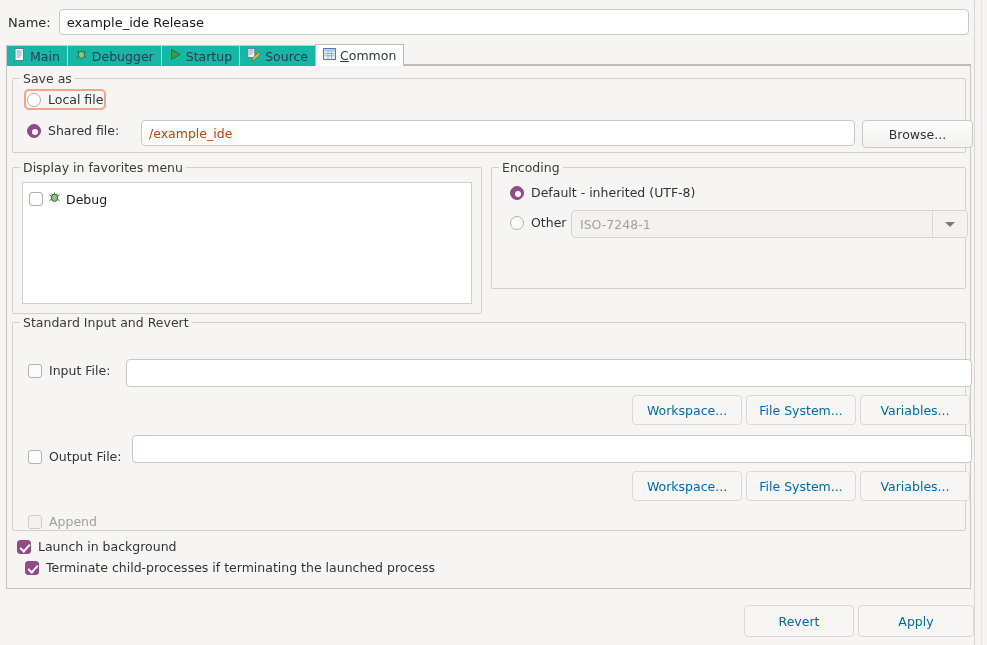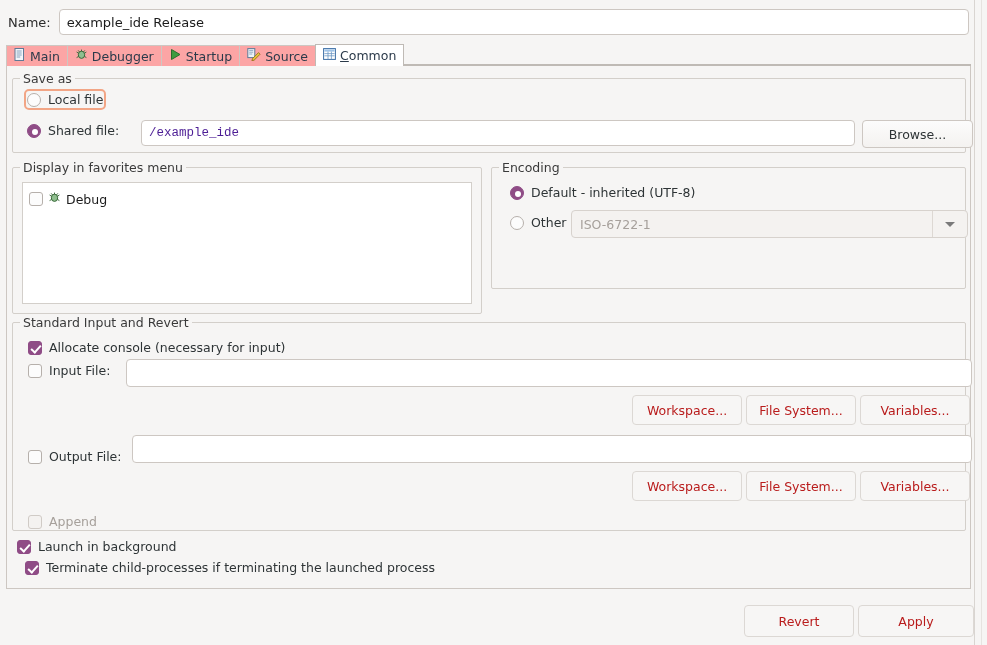--- a/index.html
+++ b/index.html
@@ -21,21 +21,21 @@
     background:#ffffff;border:1px solid #cdc7c2;border-radius:4px;
     display:flex;align-items:center;padding:0 7px;font-size:13px;color:#1b1b1b;
     margin-right:6px;
   }
 
   
   .tabbar{position:absolute;left:6px;top:44px;width:965px;height:22px;
     display:flex;align-items:flex-end;border-bottom:1px solid #bfbab5;box-sizing:border-box;}
   .tab{
     height:21px;box-sizing:border-box;display:flex;align-items:center;gap:4px;
-    padding:0 7px;border:1px solid #cdc7c2;border-bottom:none;background:#fca5a5;
+    padding:0 7px;border:1px solid #cdc7c2;border-bottom:none;background:#14b8a6;
     font-size:12.5px;color:#2b3a4a;position:relative;top:1px;margin-right:-1px;
   }
   .tab.active{background:#ffffff;border-color:#bfbab5;z-index:2;top:1px;height:22px;}
   .tab u{text-decoration:underline;}
   .tabfill{flex:1;height:21px;border-bottom:1px solid #bfbab5;}
 
   
   .body{position:absolute;left:6px;top:66px;width:965px;height:523px;box-sizing:border-box;
     border:1px solid #cdc7c2;border-top:none;background:#f6f5f4;}
 
@@ -53,27 +53,27 @@
 
   
   .cb{width:14px;height:14px;border-radius:3px;box-sizing:border-box;border:1px solid #b6b0ab;background:#fcfcfc;flex:none;position:relative;}
   .cb.on{background:#8f4c86;border-color:#8f4c86;}
   .cb.on::after{content:"";position:absolute;left:4px;top:1px;width:4px;height:8px;
     border:solid #ffffff;border-width:0 2px 2px 0;transform:rotate(42deg);}
   .cb.dis{border-color:#d0cbc6;background:#f4f2f0;}
 
   
   .entry{box-sizing:border-box;background:#ffffff;border:1px solid #cdc7c2;border-radius:4px;
-    display:flex;align-items:center;padding:0 7px;font-size:12.5px;color:#4c1d95;font-family:Liberation Mono, monospace;}
+    display:flex;align-items:center;padding:0 7px;font-size:12.5px;color:#c2410c;}
 
   
   .btn{box-sizing:border-box;display:flex;align-items:center;justify-content:center;
     background:linear-gradient(#fcfcfc,#f4f2f0);border:1px solid #cdc7c2;border-radius:4px;
     font-size:12.5px;color:#2e3436;}
-  .btn.dis{color:#b91c1c;background:#f7f6f5;border-color:#dcd8d4;}
+  .btn.dis{color:#0369a1;background:#f7f6f5;border-color:#dcd8d4;}
 
   
   .listbox{position:absolute;box-sizing:border-box;background:#ffffff;border:1px solid #d3cfca;}
   .listrow{display:flex;align-items:center;gap:5px;height:20px;padding-left:6px;font-size:12.5px;color:#1b1b1b;}
 
   
   .combo{position:absolute;box-sizing:border-box;display:flex;border:1px solid #d7d2cd;border-radius:4px;background:#f4f2f0;overflow:hidden;}
   .combo .txt{flex:1;display:flex;align-items:center;padding:0 8px;font-size:12.5px;color:#a6a09b;}
   .combo .arrow{width:34px;display:flex;align-items:center;justify-content:center;border-left:1px solid #ddd8d3;}
   .tri{width:0;height:0;border-left:5px solid transparent;border-right:5px solid transparent;border-top:5px solid #7a7a7a;}
@@ -197,34 +197,30 @@
         <span class="radio sel"></span>
         <span>Default - inherited (UTF-8)</span>
       </div>
 
       <div class="ctl" style="position:absolute;left:18px;top:47px;">
         <span class="radio"></span>
         <span>Other</span>
       </div>
 
       <div class="combo" style="left:79px;top:42px;width:397px;height:28px;">
-        <span class="txt">ISO-6722-1</span>
+        <span class="txt">ISO-7248-1</span>
         <span class="arrow">
             <span class="tri"></span>
           </span>
       </div>
     </div>
 
     <div class="group" style="left:5px;top:256px;width:954px;height:209px;">
       <span class="group-title">Standard Input and Revert</span>
 
-      <div class="ctl" style="position:absolute;left:15px;top:17px;">
-        <span class="cb on"></span>
-        <span>Allocate console (necessary for input)</span>
-      </div>
 
       <div class="ctl" style="position:absolute;left:15px;top:40px;">
         <span class="cb"></span>
         <span>Input File:</span>
       </div>
       <div class="entry" style="position:absolute;left:113px;top:36px;width:846px;height:28px;">
         <span></span>
       </div>
 
       <div class="btn dis" style="position:absolute;left:619px;top:72px;width:110px;height:30px;">

